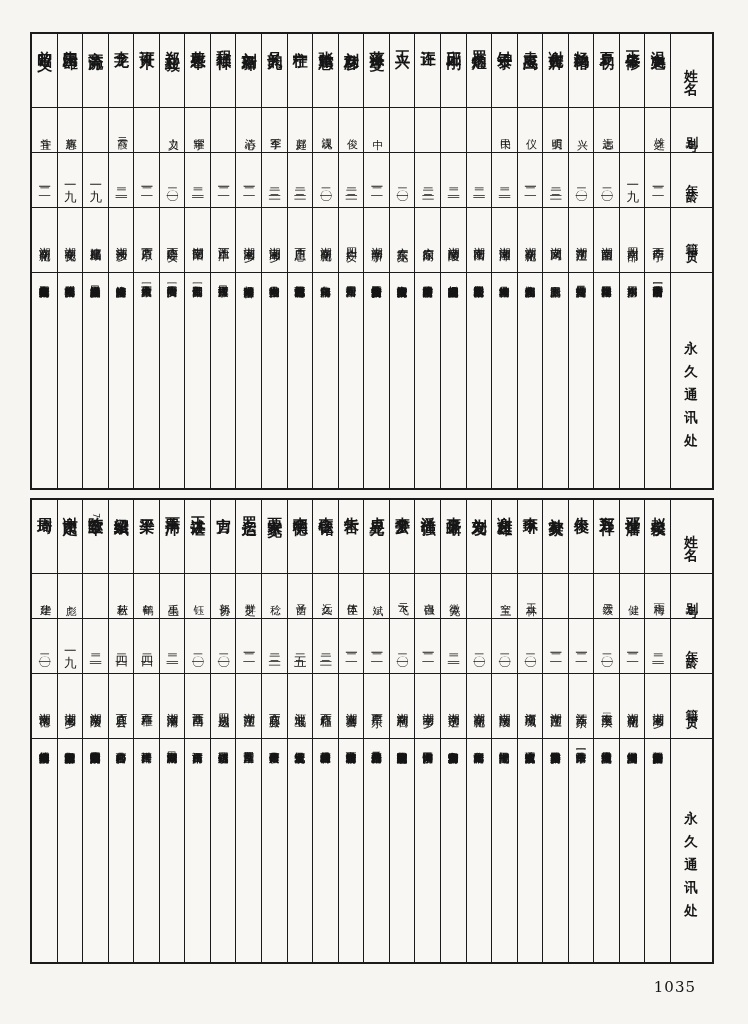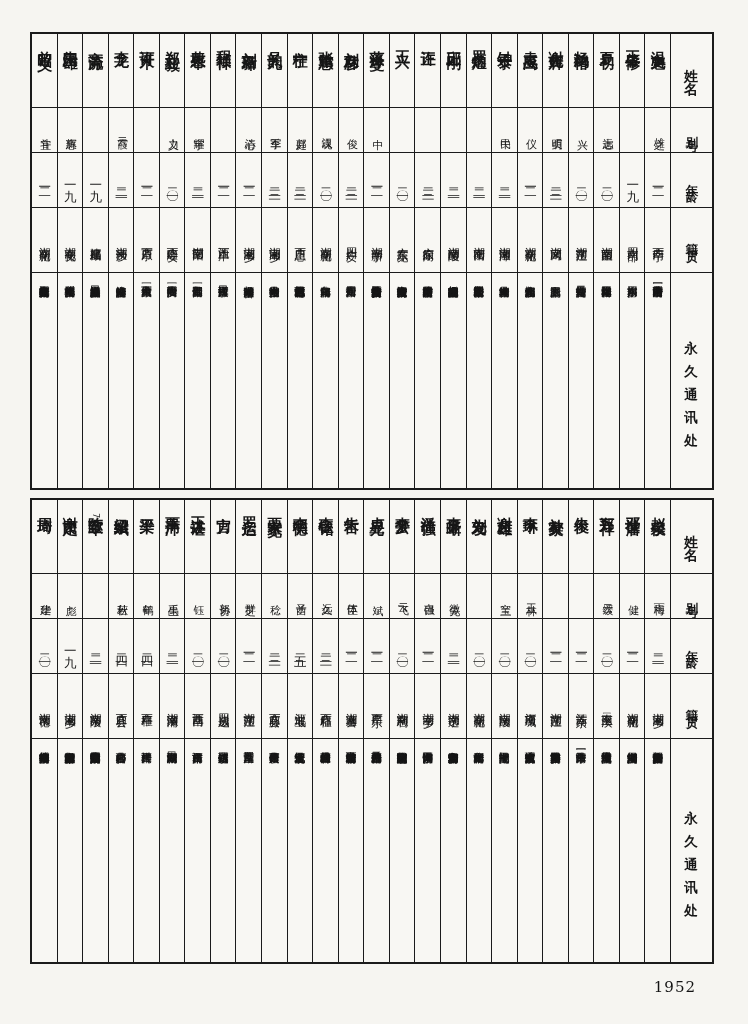--- a/index.html
+++ b/index.html
@@ -430,14 +430,14 @@
         <div class="cell address">湖南湘乡杨家滩白石彭家垅转谢韫辉堂</div>
       </div>
       <div class="col">
         <div class="cell name">周琦</div>
         <div class="cell alias">建华</div>
         <div class="cell age">二〇</div>
         <div class="cell native">湖南常德</div>
         <div class="cell address">湖南常德镇德桥邮转前周家交</div>
       </div>
     </div>
-  <div class="page-number">1952</div>
+  <div class="page-number">1035</div>
 </div>
 
 </body></html>

